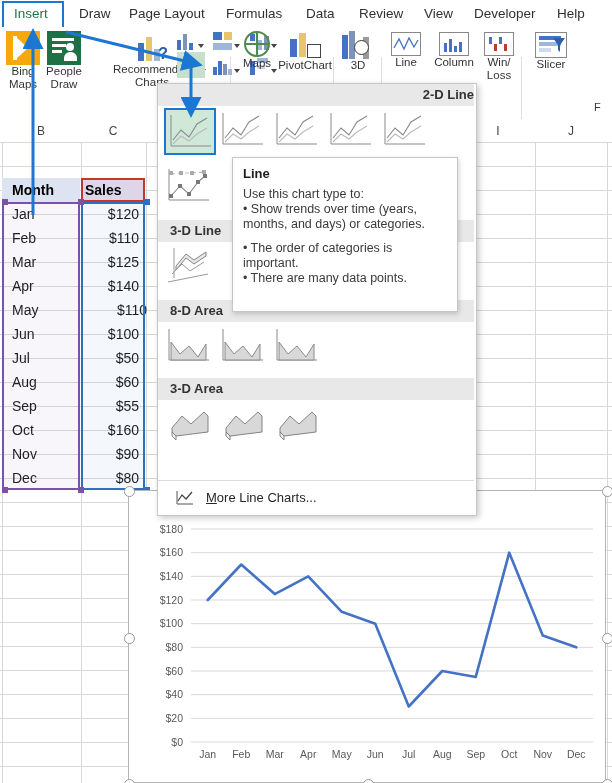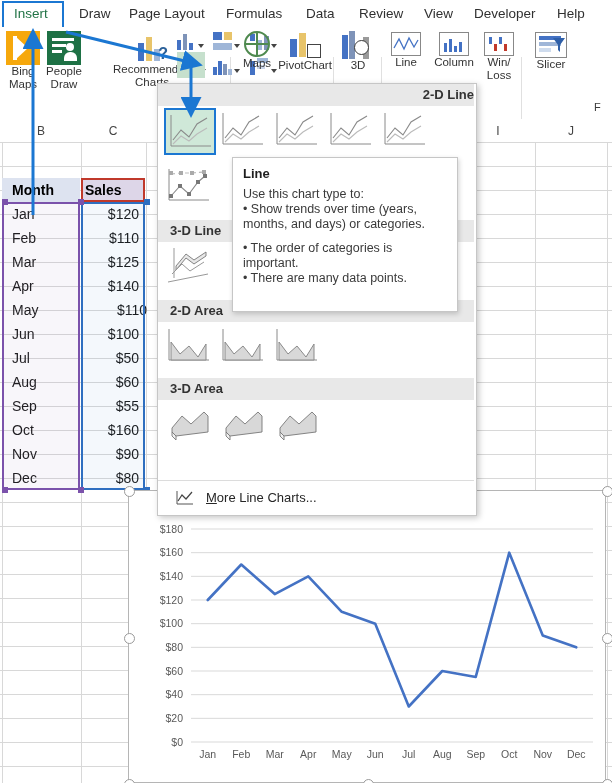--- a/index.html
+++ b/index.html
@@ -395,21 +395,21 @@
       <text x="380.25" y="267" text-anchor="middle" font-size="10.5" fill="#595959" font-family="&quot;Liberation Sans&quot;, sans-serif">Oct</text>
       <text x="413.75" y="267" text-anchor="middle" font-size="10.5" fill="#595959" font-family="&quot;Liberation Sans&quot;, sans-serif">Nov</text>
       <text x="447.25" y="267" text-anchor="middle" font-size="10.5" fill="#595959" font-family="&quot;Liberation Sans&quot;, sans-serif">Dec</text>
       <polyline points="78.75,109 112.25,73.5 145.75,103.08333333333334 179.25,85.33333333333334 212.75,120.83333333333331 246.25,132.66666666666666 279.75,215.5 313.25,180 346.75,185.91666666666666 380.25,61.666666666666686 413.75,144.5 447.25,156.33333333333334" fill="none" stroke="#4472c4" stroke-width="2.6" stroke-linejoin="round" stroke-linecap="round"></polyline>
     </svg>
 <div class="chandle" style="left: -5px; top: -5px;"></div><div class="chandle" style="left: 234px; top: -5px;"></div><div class="chandle" style="left: 473px; top: -5px;"></div><div class="chandle" style="left: -5px; top: 142px;"></div><div class="chandle" style="left: 473px; top: 142px;"></div><div class="chandle" style="left: -5px; top: 288px;"></div><div class="chandle" style="left: 234px; top: 288px;"></div><div class="chandle" style="left: 473px; top: 288px;"></div></div>
 
 <div id="dropdown">
   <div class="dd-group" style="top:0px;text-align:right;">2-D Line</div>
   <div class="dd-group" style="top:136px;">3-D Line</div>
-  <div class="dd-group" style="top:216px;">2-D Area</div>
+  <div class="dd-group" style="top:216px;">8-D Area</div>
   <div class="dd-group" style="top:294px;">3-D Area</div>
   <div class="dd-more">
     <span style="position:absolute;left:18px;top:9px;">
       <svg width="18" height="16" viewBox="0 0 18 16">
         <line x1="1" y1="1" x2="1" y2="14" stroke="#555" stroke-width="1"></line>
         <line x1="1" y1="14" x2="17" y2="14" stroke="#555" stroke-width="1"></line>
         <polyline points="2,11 6,5 10,9 16,2" fill="none" stroke="#444" stroke-width="1.2"></polyline>
       </svg>
     </span>
     <span class="dd-more-lbl"><u>M</u><span>ore Line Charts...</span></span>

